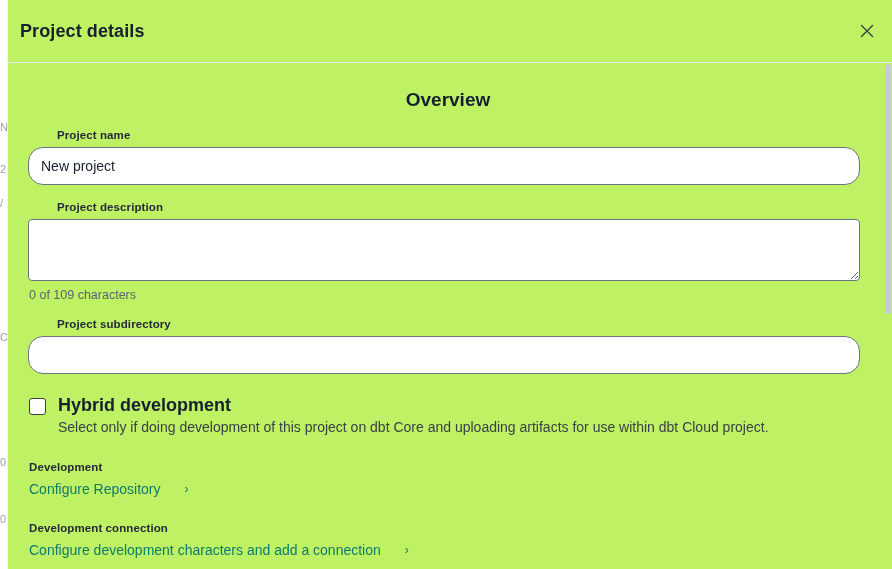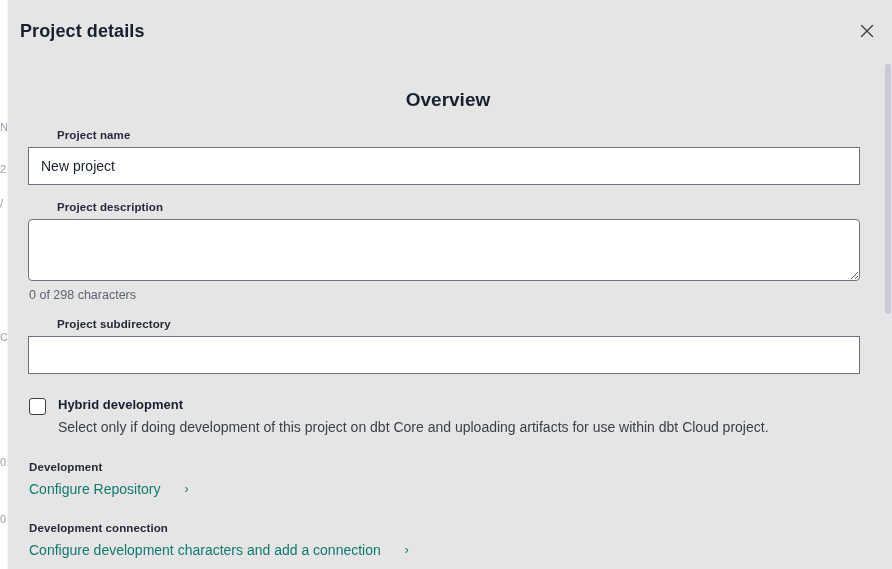--- a/index.html
+++ b/index.html
@@ -42,21 +42,21 @@
     white-space: nowrap;
   }
 
   
   .modal {
     position: absolute;
     left: 8px;
     top: 0;
     width: 884px;
     height: 569px;
-    background: #e5e5e5;
+    background: #bef264;
     box-shadow: 0 0 0 1px rgba(0,0,0,0.04);
     display: flex;
     flex-direction: column;
   }
 
   .modal-header {
     position: relative;
     height: 62px;
     min-height: 62px;
     border-bottom: 1px solid #e6e8ec;
@@ -126,21 +126,21 @@
     box-sizing: border-box;
     display: block;
     width: 832px;
     height: 38px;
     padding: 6px 12px;
     font-family: "Liberation Sans", sans-serif;
     font-size: 14px;
     color: #17202e;
     background: #ffffff;
     border: 1px solid #6b7280;
-    border-radius: 0;
+    border-radius: 15px;
     outline: none;
   }
   .text-input::placeholder { color: #9aa0ad; }
 
   .textarea-input {
     box-sizing: border-box;
     display: block;
     width: 832px;
     height: 62px;
     padding: 8px 12px;
@@ -176,21 +176,21 @@
     background: #ffffff;
     margin-top: 2px;
     cursor: pointer;
   }
 
   .checkbox-texts {
     margin-left: 12px;
   }
 
   .checkbox-title {
-    font-size: 13px;
+    font-size: 18px;
     font-weight: bold;
     color: #17202e;
     line-height: 18px;
   }
 
   .checkbox-desc {
     font-size: 14px;
     color: #3b4048;
     line-height: 19px;
     margin-top: 4px;
@@ -278,21 +278,21 @@
         <h2 class="section-title">Overview</h2>
 
         <div class="field">
           <label class="field-label">Project name</label>
           <input class="text-input" type="text" value="New project" style="">
         </div>
 
         <div class="field">
           <label class="field-label">Project description</label>
           <textarea class="textarea-input" style=""></textarea>
-          <div class="char-count">0 of 298 characters</div>
+          <div class="char-count">0 of 109 characters</div>
         </div>
 
         <div class="field" style="margin-top:11px">
           <label class="field-label">Project subdirectory</label>
           <input class="text-input" type="text" value="" style="">
         </div>
 
         <div class="checkbox-row">
           <div class="checkbox-box"></div>
           <div class="checkbox-texts">

